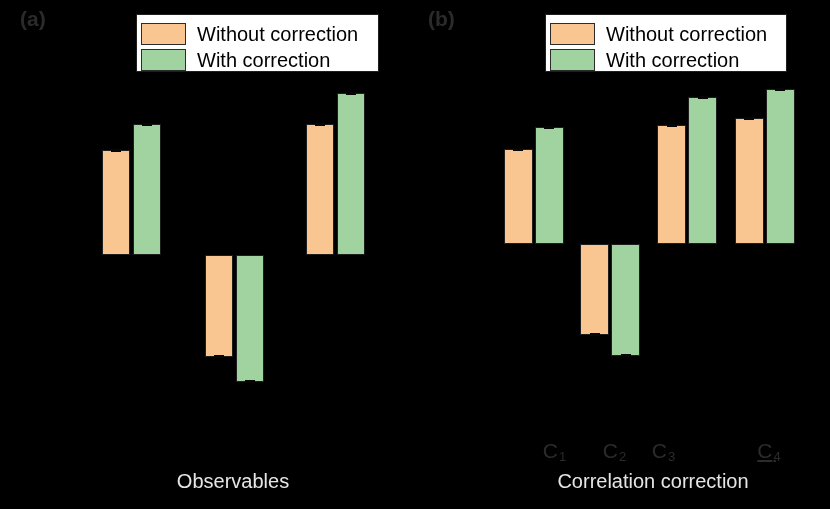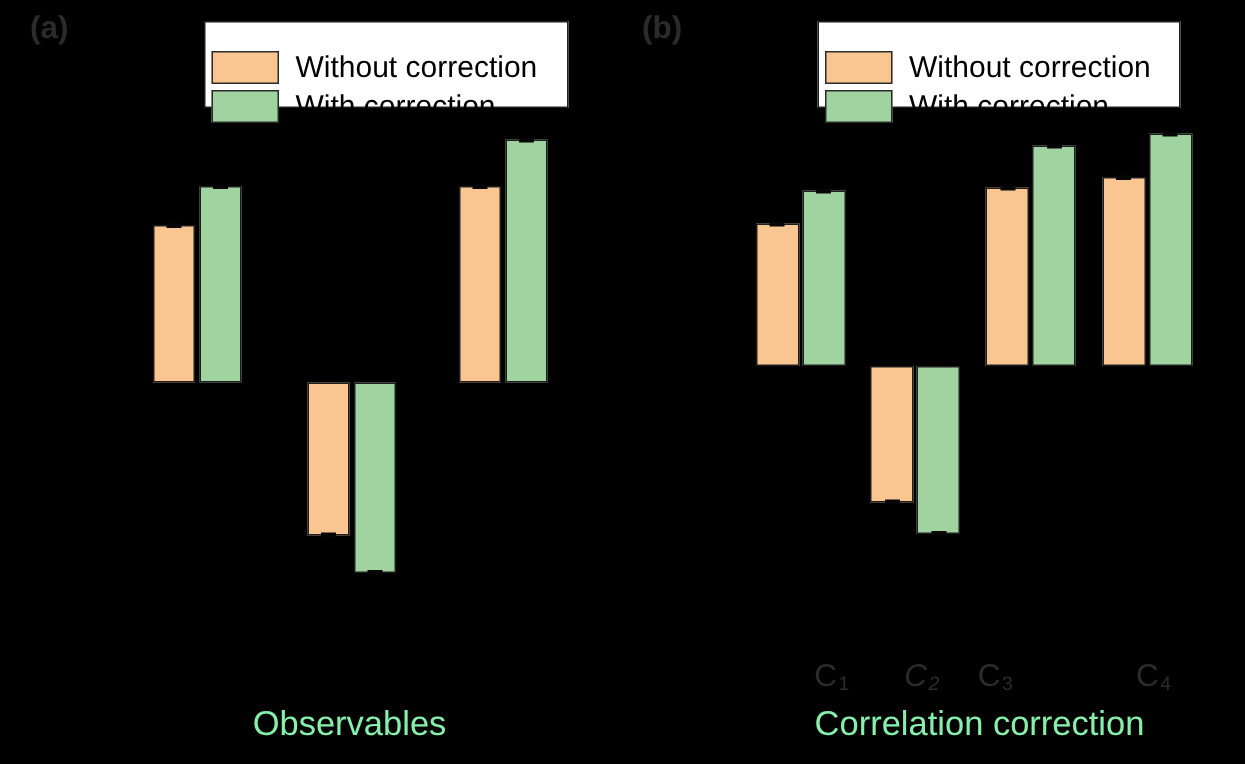--- a/index.html
+++ b/index.html
@@ -7,37 +7,37 @@
     width:830px;height:509px;position:relative;overflow:hidden;
     font-family:"Liberation Sans", sans-serif;
   }
   .canvas{position:absolute;left:0;top:0;width:830px;height:509px;background:#000;}
   .panel-label{
     position:absolute;color:#2b2b2b;font-size:21px;font-weight:bold;
     line-height:1;white-space:nowrap;
   }
   .legend{
     position:absolute;background:#ffffff;border:1.5px solid #1f1f1f;
-    box-sizing:border-box;padding:17px 0 0 4px;
+    box-sizing:border-box;padding:6px 0 0 4px;
   }
   .legend-row{display:flex;align-items:center;height:26px;}
   .legend-swatch{
     width:45px;height:22px;box-sizing:border-box;
     border:1.5px solid #2b2b2b;margin-right:11px;flex:0 0 auto;
   }
   .legend-label{font-size:20px;color:#000;line-height:1;padding-bottom:1px;white-space:nowrap;}
   .bar{position:absolute;box-sizing:border-box;border:1px solid #1e1e1e;}
   .err-cap{position:absolute;background:#060606;}
   .tick-label{
     position:absolute;color:#2b2b2b;font-size:21px;line-height:1;
     text-align:center;width:70px;white-space:nowrap;
   }
   .tick-sub{font-size:13px;position:relative;top:3px;left:1px;}
   .axis-title{
-    position:absolute;color:#86efac;font-size:23px;line-height:1;
+    position:absolute;color:#e5e5e5;font-size:20px;line-height:1;
     transform:translateX(-50%);white-space:nowrap;
   }
 </style>
 </head>
 <body>
 
 <div class="canvas">
 
   <div class="panel-label" style="left:20px;top:8px">(a)</div>
 
@@ -80,30 +80,30 @@
       <div class="err-cap" style="left: 346px; width: 10px; height: 3px; top: 92px;"></div>
       <div class="bar" style="left: 503.5px; width: 29px; top: 149px; height: 95px; background: rgb(249, 198, 146);"></div>
       <div class="err-cap" style="left: 513px; width: 10px; height: 3px; top: 148px;"></div>
       <div class="bar" style="left: 534.5px; width: 29px; top: 127px; height: 117px; background: rgb(160, 211, 159);"></div>
       <div class="err-cap" style="left: 544px; width: 10px; height: 3px; top: 126px;"></div>
       <div class="tick-label" style="left: 519px; top: 440px;"><span>C</span><span class="tick-sub">1</span></div>
       <div class="bar" style="left: 580px; width: 29px; top: 244px; height: 91px; background: rgb(249, 198, 146);"></div>
       <div class="err-cap" style="left: 589.5px; width: 10px; height: 3px; top: 333px;"></div>
       <div class="bar" style="left: 611px; width: 29px; top: 244px; height: 112px; background: rgb(160, 211, 159);"></div>
       <div class="err-cap" style="left: 620.5px; width: 10px; height: 3px; top: 354px;"></div>
-      <div class="tick-label" style="left: 579px; top: 440px; font-style: italic;"><span>C</span><span class="tick-sub">2</span></div>
+      <div class="tick-label" style="left: 579px; top: 440px;"><span>C</span><span class="tick-sub">2</span></div>
       <div class="bar" style="left: 657px; width: 29px; top: 125px; height: 119px; background: rgb(249, 198, 146);"></div>
       <div class="err-cap" style="left: 666.5px; width: 10px; height: 3px; top: 124px;"></div>
       <div class="bar" style="left: 688px; width: 29px; top: 97px; height: 147px; background: rgb(160, 211, 159);"></div>
       <div class="err-cap" style="left: 697.5px; width: 10px; height: 3px; top: 96px;"></div>
       <div class="tick-label" style="left: 628px; top: 440px;"><span>C</span><span class="tick-sub">3</span></div>
       <div class="bar" style="left: 734.5px; width: 29px; top: 118px; height: 126px; background: rgb(249, 198, 146);"></div>
       <div class="err-cap" style="left: 744px; width: 10px; height: 3px; top: 117px;"></div>
       <div class="bar" style="left: 765.5px; width: 29px; top: 89px; height: 155px; background: rgb(160, 211, 159);"></div>
       <div class="err-cap" style="left: 775px; width: 10px; height: 3px; top: 88px;"></div>
-      <div class="tick-label" style="left: 733.5px; top: 440px;"><span>C</span><span class="tick-sub">4</span></div>
+      <div class="tick-label" style="left: 733.5px; top: 440px; text-decoration: underline;"><span>C</span><span class="tick-sub">4</span></div>
     </div>
 
   <div class="axis-title" style="left:233px;top:471px">Observables</div>
 
   <div class="axis-title" style="left:653px;top:471px">Correlation correction</div>
 
 </div>
 
 </body></html>

